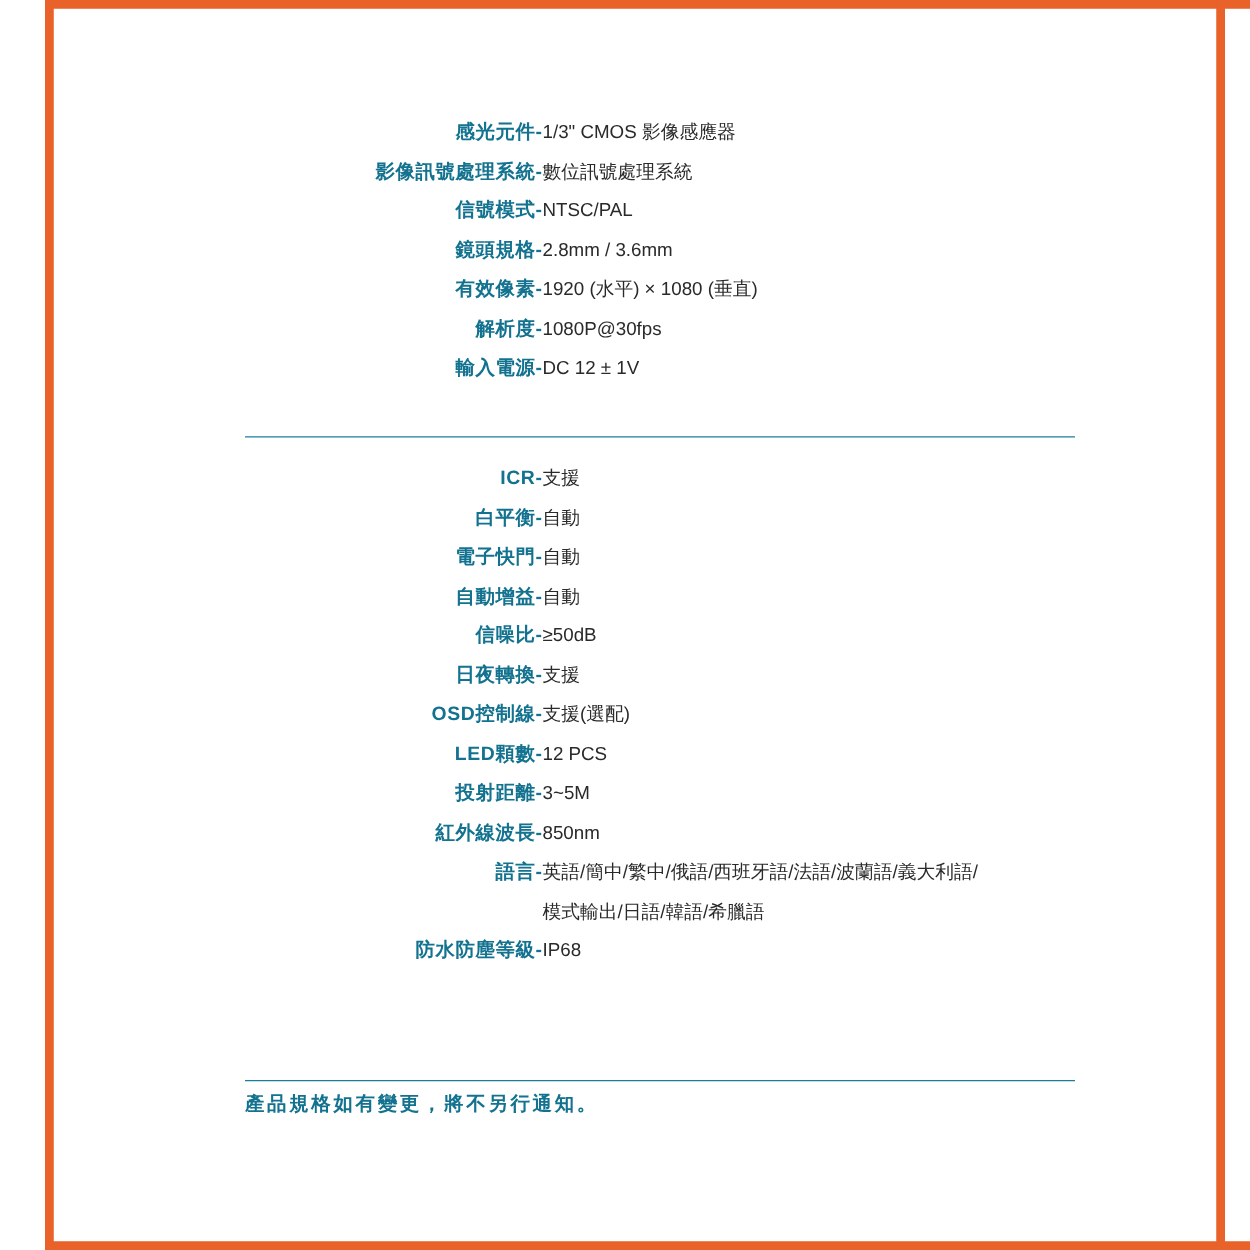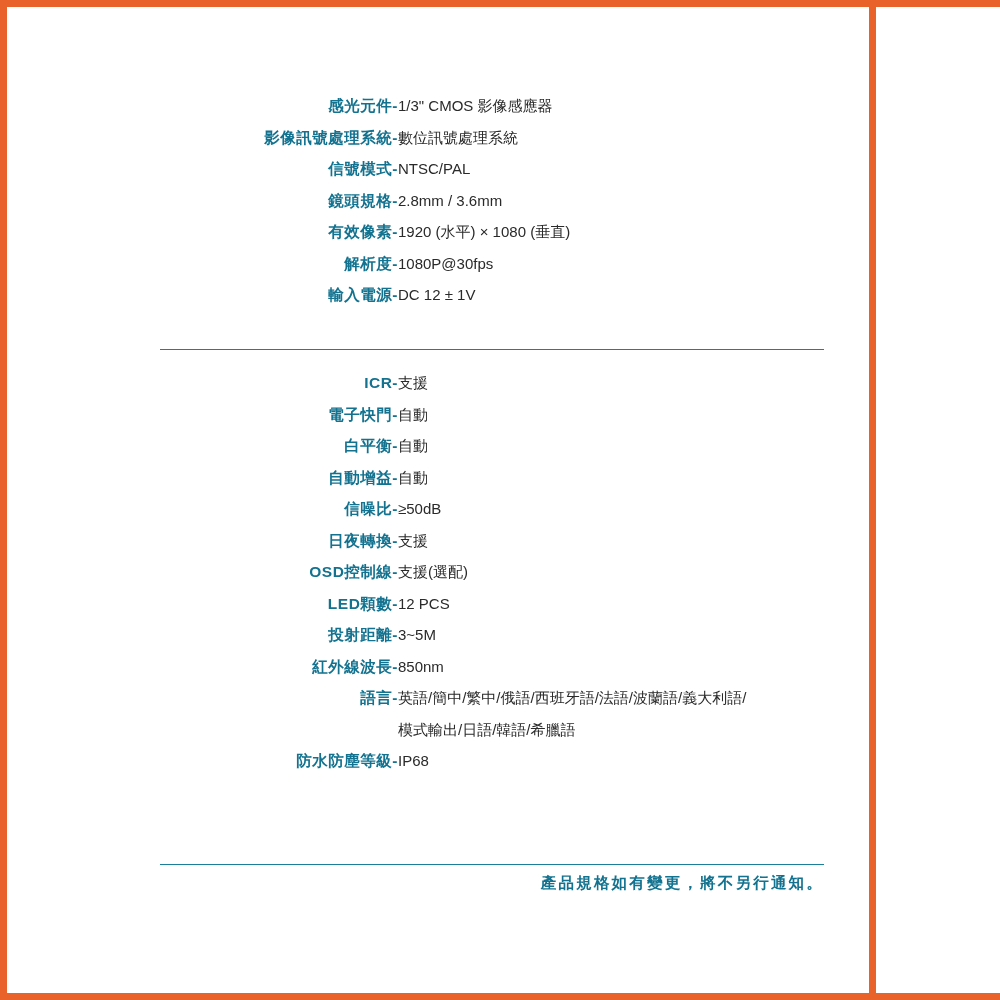--- a/index.html
+++ b/index.html
@@ -9,23 +9,24 @@
   body {
     width: 1000px;
     height: 1000px;
     background: #ffffff;
     font-family: "Liberation Sans", sans-serif;
     overflow: hidden;
   }
 
   .page {
     position: relative;
-    width: 876px;
+    width: 944px;
     height: 1000px;
     box-sizing: border-box;
+    margin-left: 36px;
   }
 
   
   .frame-top,
   .frame-bottom,
   .frame-left,
   .frame-right {
     position: absolute;
     background: #e8622a;
   }
@@ -95,21 +96,21 @@
     background: #1b7e9b;
   }
   #divider-one { top: 349px; }
   #divider-two { top: 864px; }
 
   .footer-note {
     position: absolute;
     top: 873px;
     left: 160px;
     width: 664px;
-    text-align: right;
+    text-align: left;
     color: #12728f;
     font-size: 15.5px;
     font-weight: bold;
     letter-spacing: 2.2px;
   }
 </style>
 </head>
 <body>
 
 <div class="page">
@@ -172,27 +173,27 @@
 
     <table class="spec-table" id="section-two">
       <tbody>
         <tr>
           <td class="label-cell">ICR-</td>
           <td class="value-cell">
             <span class="sub-line">支援</span>
           </td>
         </tr>
         <tr>
+          <td class="label-cell">白平衡-</td>
+          <td class="value-cell">
+            <span class="sub-line">自動</span>
+          </td>
+        </tr>
+        <tr>
           <td class="label-cell">電子快門-</td>
-          <td class="value-cell">
-            <span class="sub-line">自動</span>
-          </td>
-        </tr>
-        <tr>
-          <td class="label-cell">白平衡-</td>
           <td class="value-cell">
             <span class="sub-line">自動</span>
           </td>
         </tr>
         <tr>
           <td class="label-cell">自動增益-</td>
           <td class="value-cell">
             <span class="sub-line">自動</span>
           </td>
         </tr>

